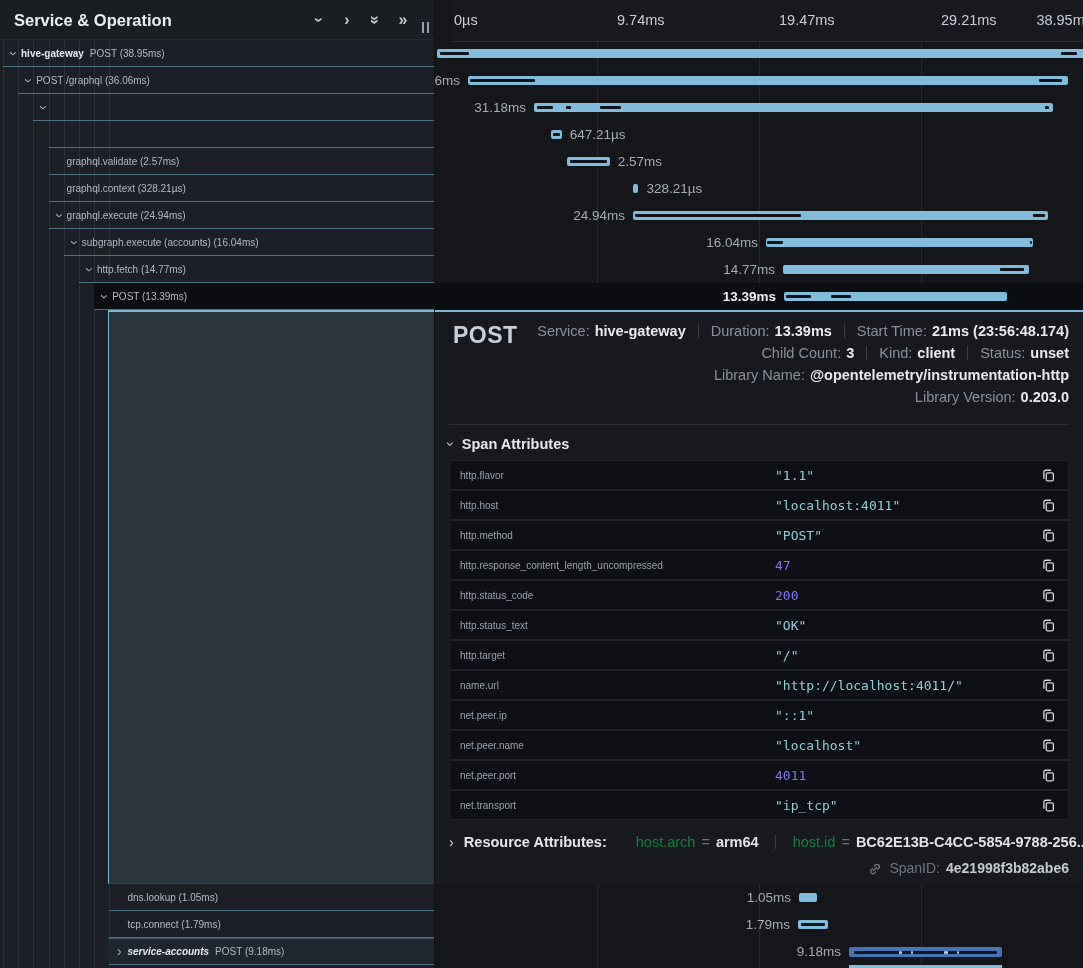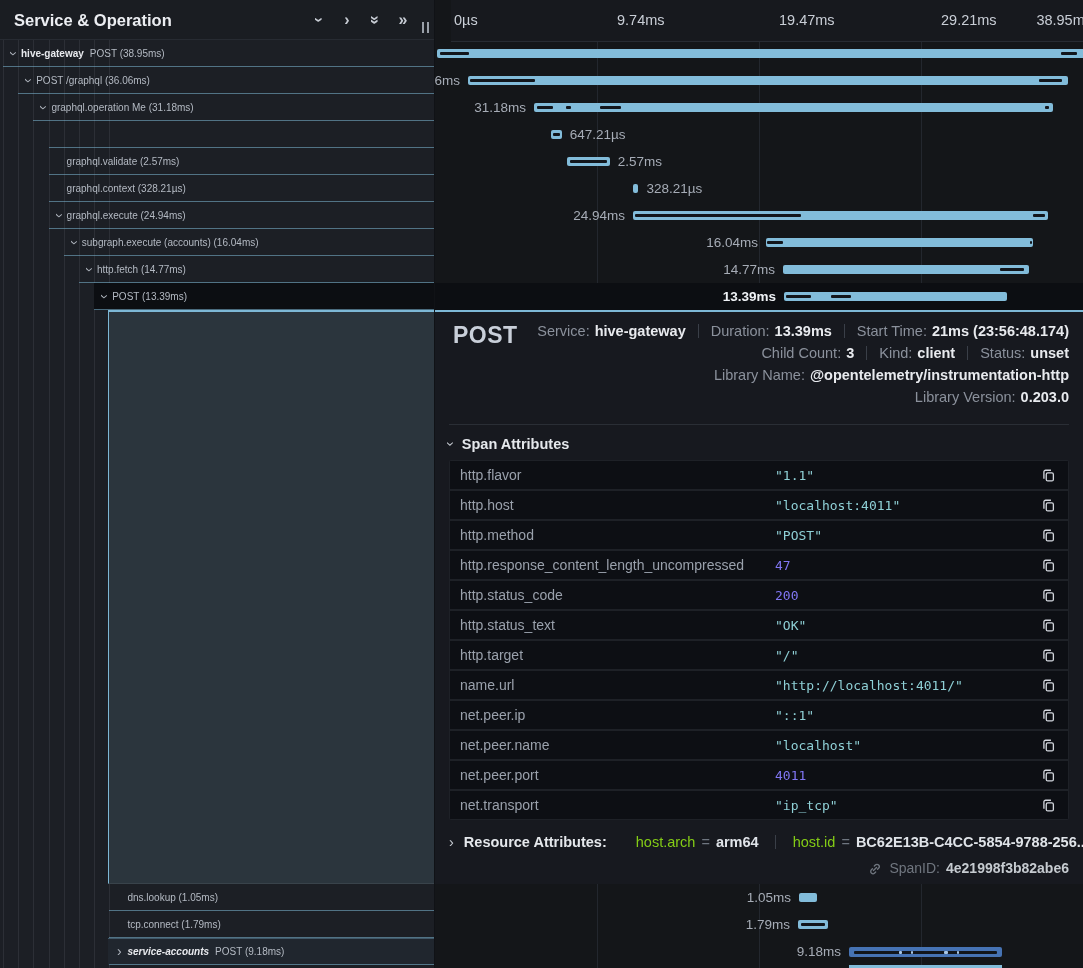--- a/index.html
+++ b/index.html
@@ -88,30 +88,30 @@
   .meta-line{height:22px;line-height:22px;font-size:14.5px;white-space:nowrap;}
   .meta-label{color:var(--txt-muted);margin-left:10px;}
   .meta-value{color:var(--txt-bright);font-weight:bold;margin-left:5px;}
   .meta-divider{display:inline-block;width:1px;height:14px;background:#3a3f48;margin:0 2px 0 12px;vertical-align:-2px;}
   .d-divider{margin:8px 14px 0;border-top:1px solid #2a2e35;}
   .section-title{margin:11px 14px 8px;font-size:14.5px;font-weight:bold;color:#e5e8ec;cursor:pointer;}
   .section-title .chev-inline{display:inline-block;color:#c6cbd2;font-weight:normal;margin-right:8px;transform:rotate(90deg);}
   .attr-table{margin:0 14px;background:var(--attr-gap);padding:1px;border-radius:2px;}
   .attr-row{display:flex;align-items:center;height:28px;background:var(--attr-row-bg);margin-bottom:2px;padding:0 10px;}
   .attr-row:last-child{margin-bottom:0;}
-  .attr-key{width:315px;flex:0 0 auto;font-size:14px;color:#9aa1ac;overflow:hidden;white-space:nowrap;}
+  .attr-key{width:315px;flex:0 0 auto;font-size:10px;color:#9aa1ac;overflow:hidden;white-space:nowrap;}
   .attr-val{flex:1;font-family:"DejaVu Sans Mono",monospace;font-size:13px;white-space:nowrap;overflow:hidden;}
   .attr-val.string{color:var(--str);}
   .attr-val.number{color:var(--num);}
   .copy-btn{flex:0 0 auto;width:20px;height:20px;border:none;background:transparent;cursor:pointer;
     display:flex;align-items:center;justify-content:center;padding:0;}
   .resource-line{margin:14px 14px 0;font-size:14.5px;white-space:nowrap;cursor:pointer;}
   .resource-line .chev-inline2{display:inline-block;color:#c6cbd2;margin-right:10px;}
   .resource-title{font-weight:bold;color:#e5e8ec;margin-right:14px;}
-  .res-key{color:#84cc16;padding-left:11px;}
+  .res-key{color:#15803d;padding-left:11px;}
   .res-eq{color:#6f7680;margin:0 6px;}
   .res-val{color:#e0e4e9;font-weight:bold;}
   .spanid-line{margin:10px 14px 0;text-align:right;font-size:14px;white-space:nowrap;}
   .spanid-label{color:#70767f;margin:0 6px 0 7px;}
   .spanid-value{color:#c6cbd0;font-weight:bold;}
   svg{display:block}
   .spanid-line svg{display:inline-block;vertical-align:-3px;}
 </style>
 </head>
 <body>
@@ -136,21 +136,20 @@
           <span class="tree-label" style="left: 21px;"><b class="svc">hive-gateway</b><span class="op">POST (38.95ms)</span></span>
         </div>
         <div class="tree-row" style="top: 67px;">
           <div class="row-underline" style="left: 18.2px;"></div>
           <span class="chev down" style="left: 22.2px;">›</span>
           <span class="tree-label" style="left: 36.2px;"><span class="op">POST /graphql (36.06ms)</span></span>
         </div>
         <div class="tree-row" style="top: 94px;">
           <div class="row-underline" style="left: 33.4px;"></div>
           <span class="chev down" style="left: 37.4px;">›</span>
-          <span class="tree-label" style="left: 51.4px;"><span class="op">graphql.operation Me (31.18ms)</span></span>
         </div>
         <div class="tree-row" style="top: 121px;">
           <div class="row-underline" style="left: 48.6px;"></div>
         </div>
         <div class="tree-row" style="top: 148px;">
           <div class="row-underline" style="left: 48.6px;"></div>
           <span class="tree-label" style="left: 66.6px;"><span class="op">graphql.validate (2.57ms)</span></span>
         </div>
         <div class="tree-row" style="top: 175px;">
           <div class="row-underline" style="left: 48.6px;"></div>

